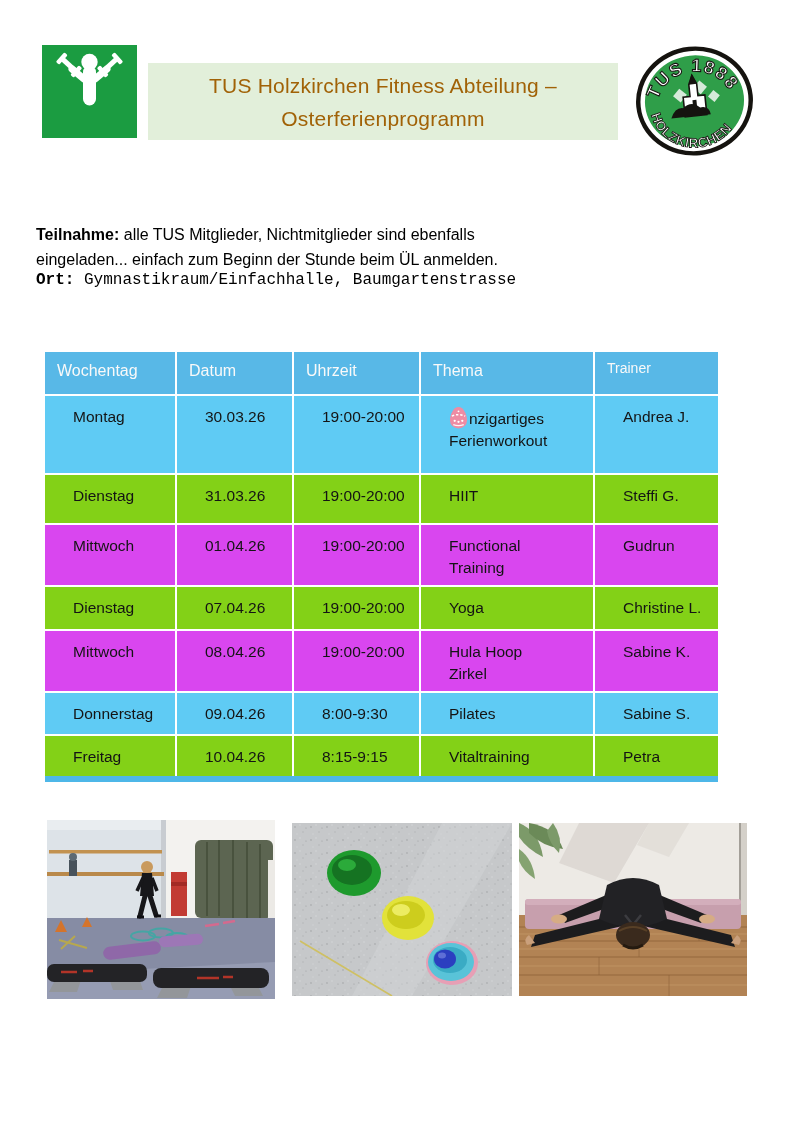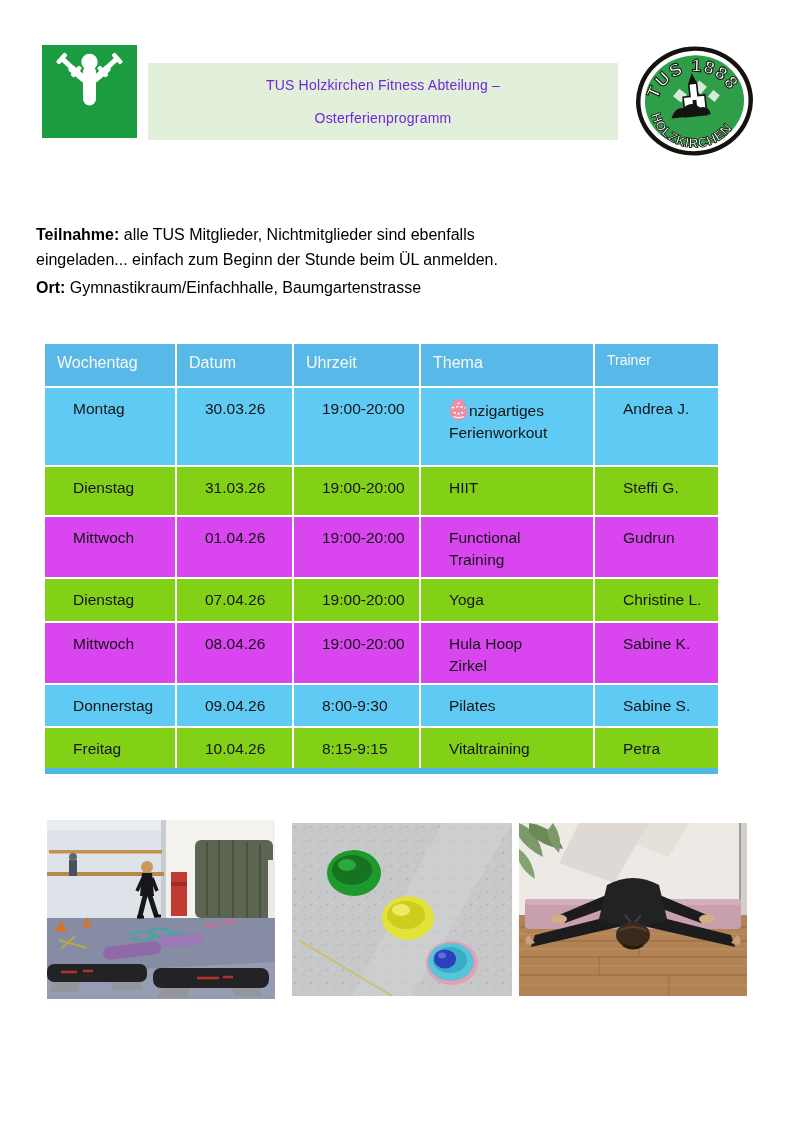--- a/index.html
+++ b/index.html
@@ -10,31 +10,31 @@
     overflow:hidden; margin:0 auto;
   }
 
   
   .fitness-icon-box { position:absolute; left:42px; top:45px; width:95px; height:93px; }
   .banner {
     position:absolute; left:148px; top:63px; width:470px; height:77px;
     background:#e2efda; display:flex; flex-direction:column;
     align-items:center; justify-content:center;
   }
-  .banner .t-line { font-size:14px; color:#6d28d9; line-height:33px; letter-spacing:0.2px; }
+  .banner .t-line { font-size:21px; color:#a16207; line-height:33px; letter-spacing:0.2px; }
   .club-logo { position:absolute; left:634px; top:42px; width:121px; height:118px; }
 
   
   .para { position:absolute; left:36px; font-size:16px; color:#000; line-height:25px; }
   .para-teilnahme { top:185px; width:505px;margin-top:37px; }
-  .para-ort { top:275px; width:600px; }
+  .para-ort { top:268px; width:600px;font-family:Liberation Mono, monospace; }
   .para b { font-weight:bold; }
 
   
-  .table-area { position:absolute; left:45px; top:344px; width:619px; }
+  .table-area { position:absolute; left:45px; top:352px; width:619px; }
   table.sched { border-collapse:collapse; table-layout:fixed; width:673px; font-size:15.5px; }
   .sched th {
     background:#58b8e7; color:#f9f9f9; font-weight:normal; text-align:left;
     padding:10px 6px 8px 12px; font-size:16px; height:43px; vertical-align:top;
   }
   .sched th.th-trainer { font-size:14px; padding-top:8px; }
   .sched td {
     padding:10px 6px 6px 28px; vertical-align:top; color:#141414; line-height:22px;
   }
   .sched th, .sched td { border-right:2px solid #fff; }

